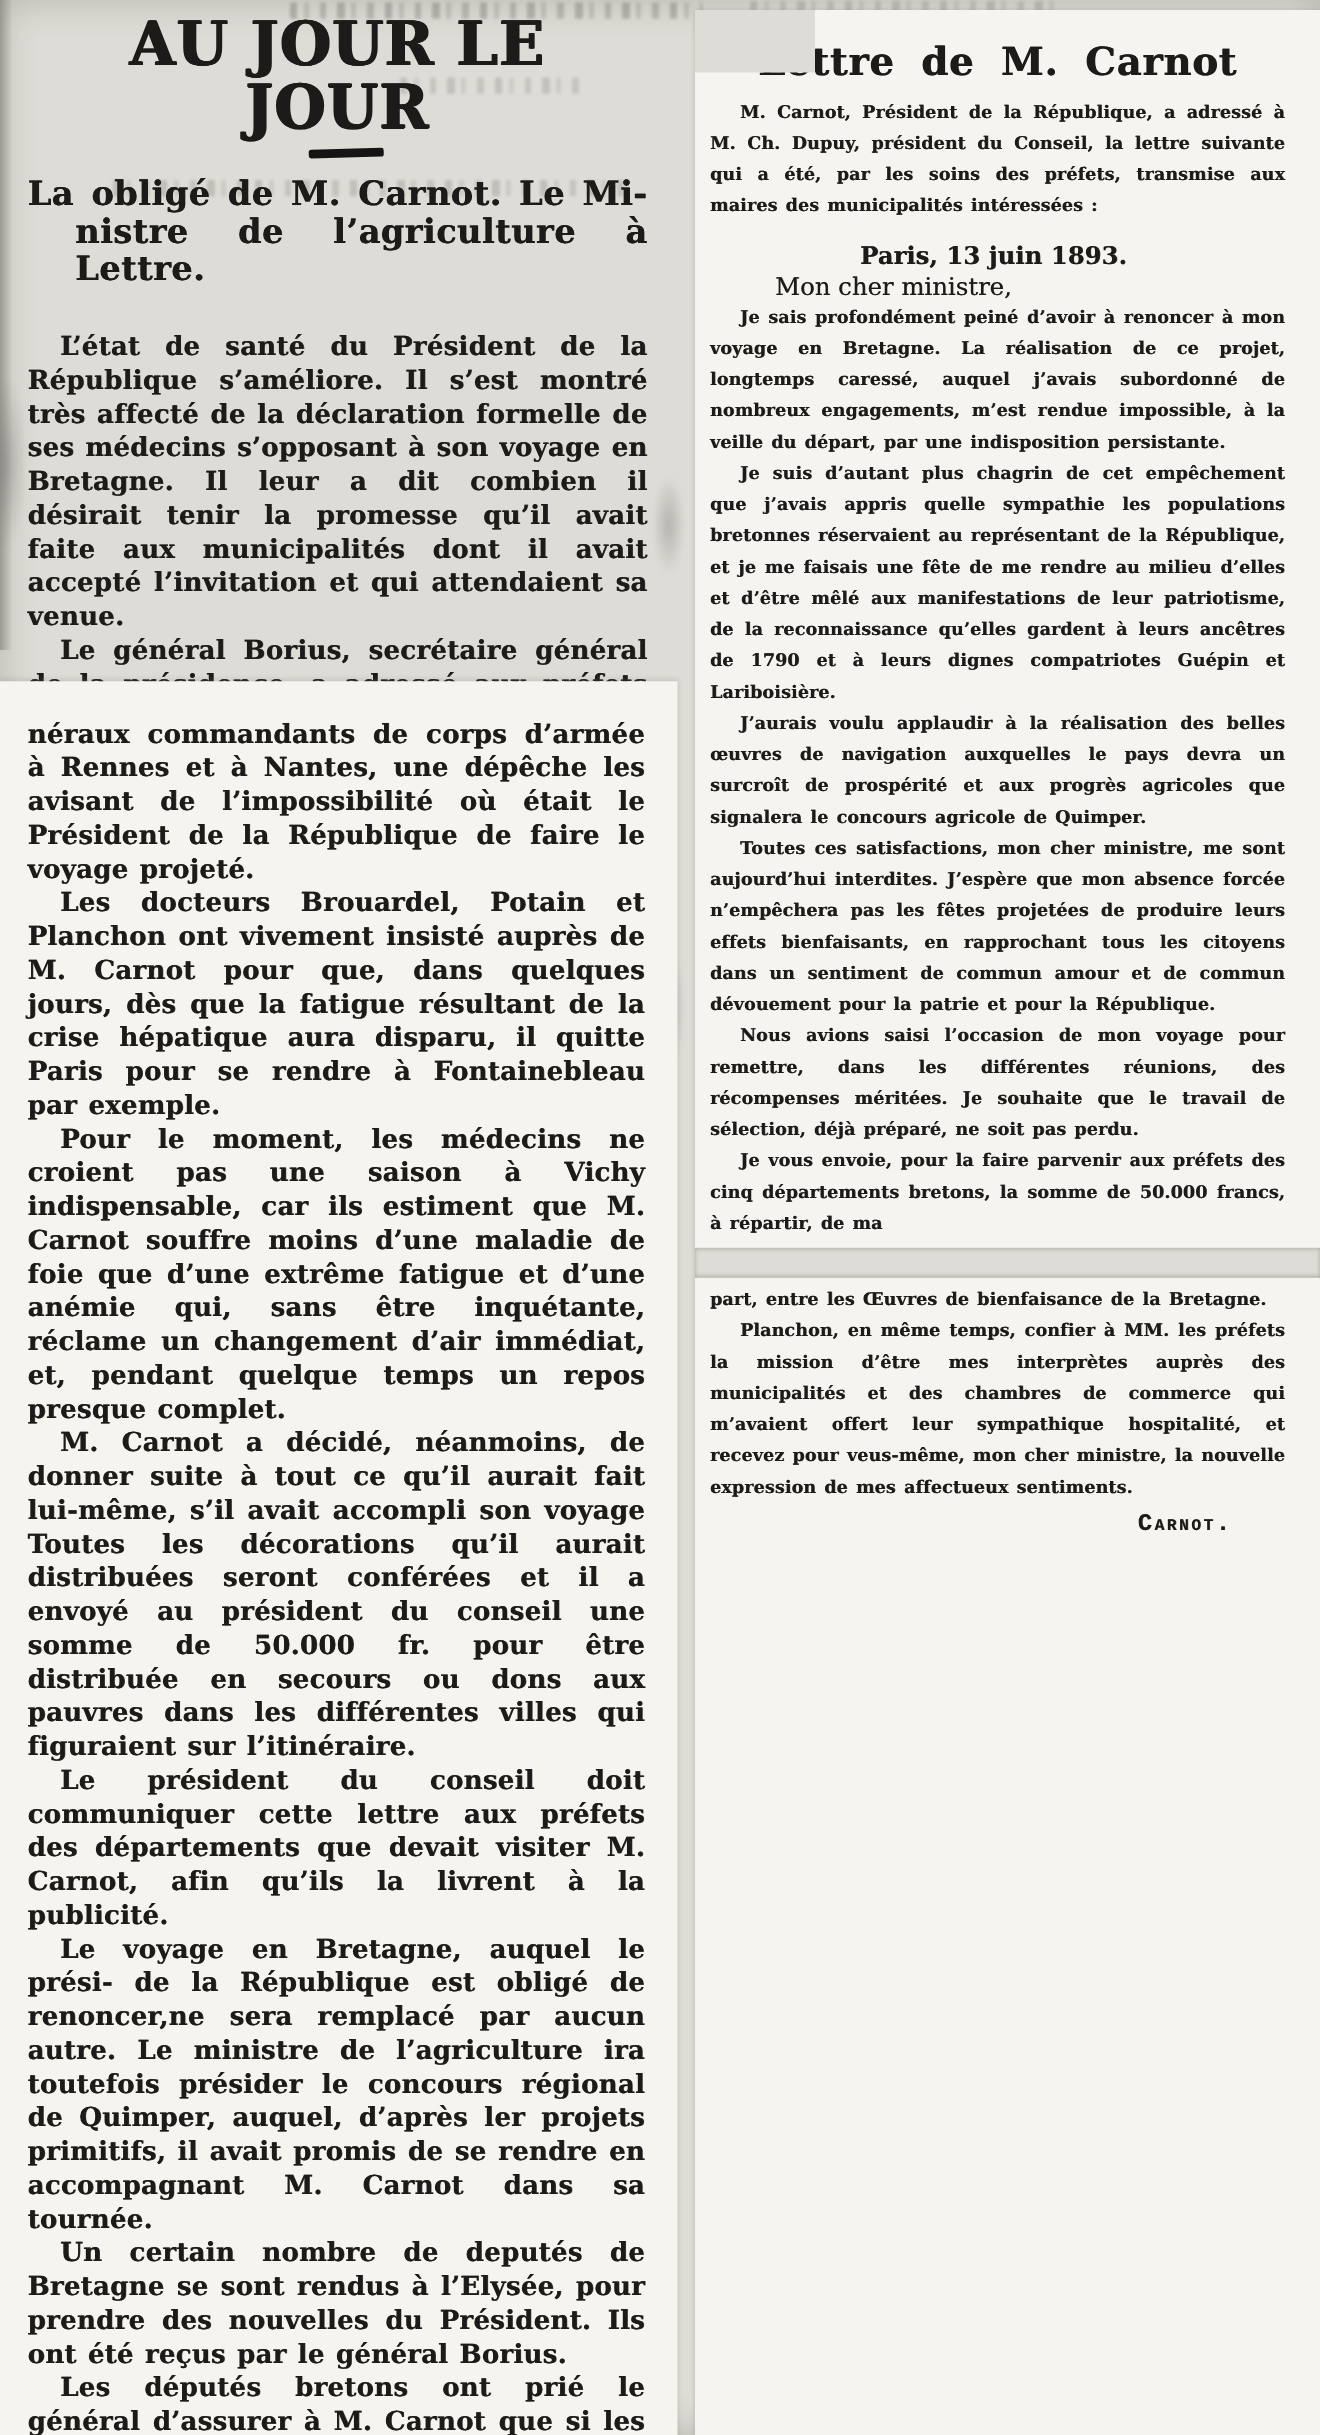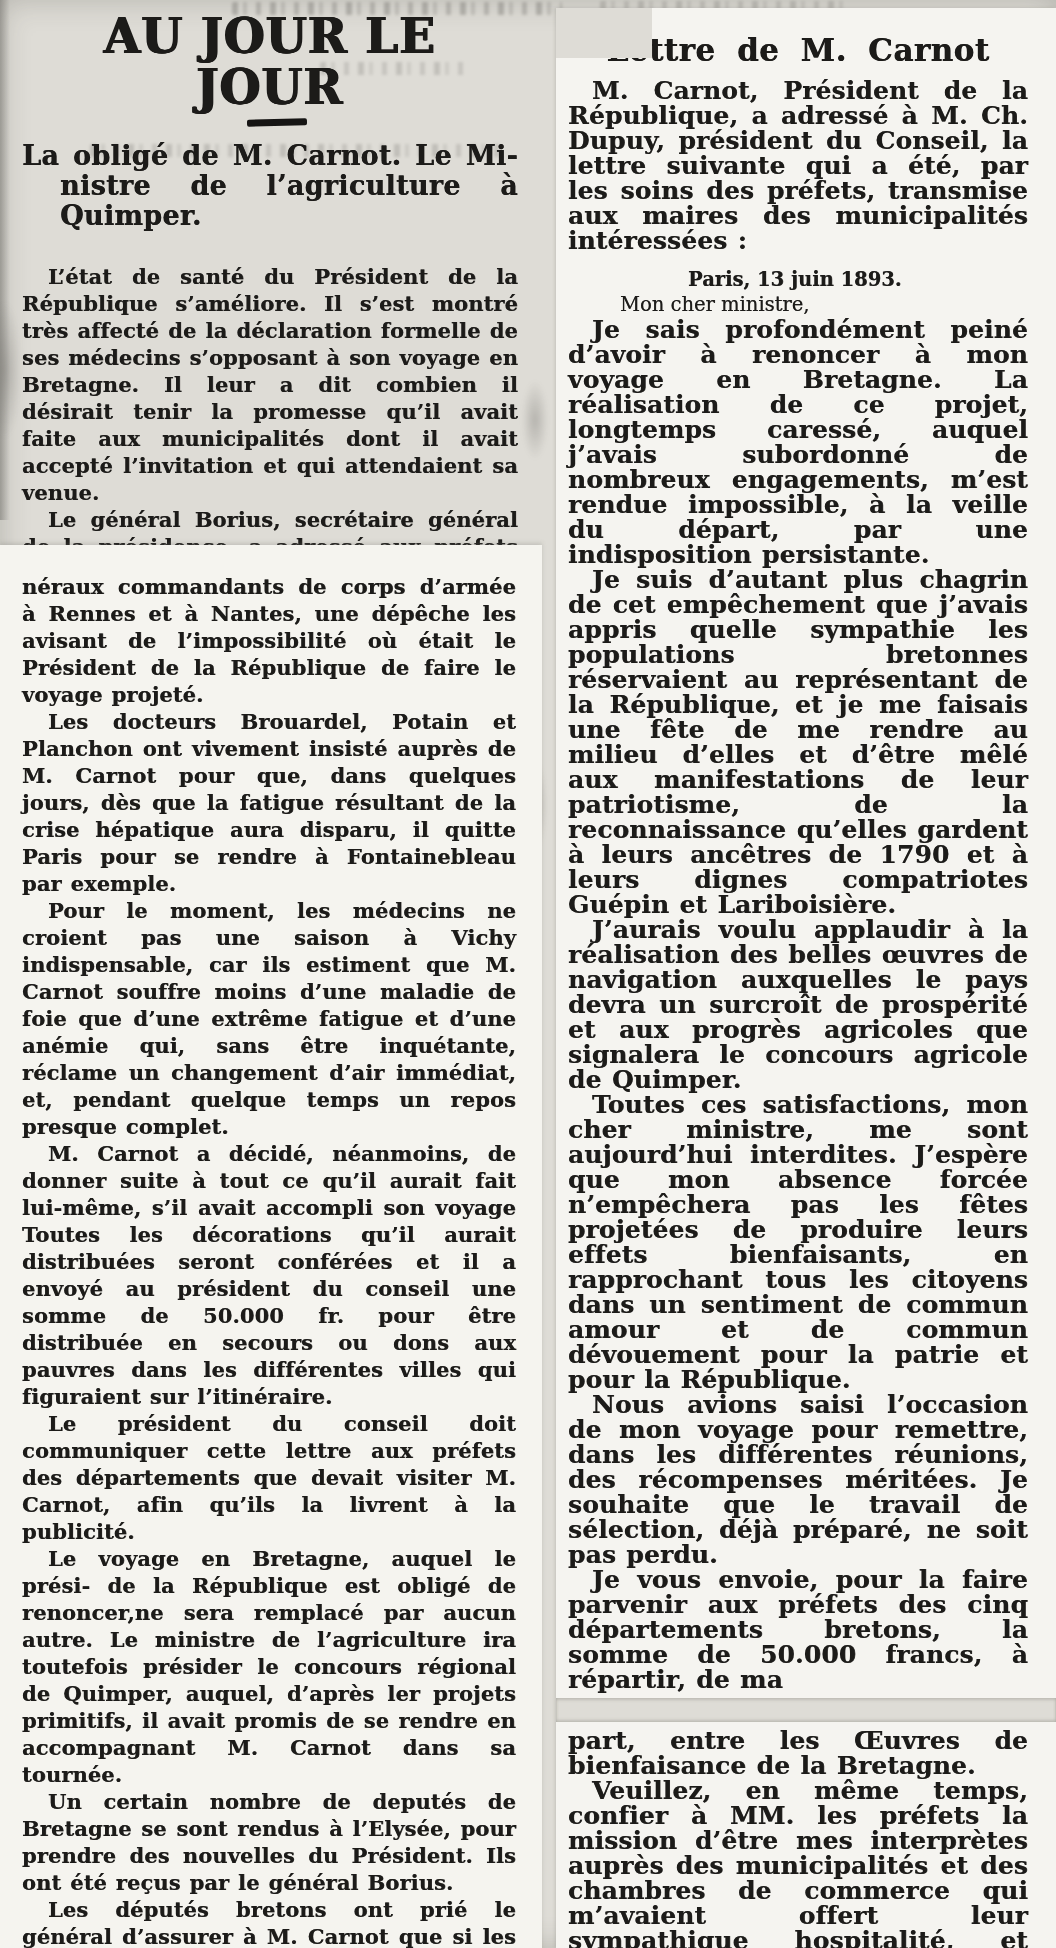--- a/index.html
+++ b/index.html
@@ -43,21 +43,21 @@
     font-size:31px;font-weight:bold;text-align:center;word-spacing:10px;
     margin:14px 0 10px 0;letter-spacing:.5px;
     text-shadow:.5px 0 0 currentColor;
   }
 
   
   .body-l p.para{margin:0;font-size:21px;line-height:27px;font-weight:bold;
     text-align:justify;text-indent:26px;letter-spacing:.1px;word-spacing:1.5px;
     text-shadow:.35px 0 0 rgba(28,27,25,.75);}
   .body-l{margin-top:32px;}
-  .body-r p.para{margin:0;font-size:25px;line-height:25px;font-weight:bold;
+  .body-r p.para{margin:0;font-size:14px;line-height:25px;font-weight:bold;
     text-align:justify;text-indent:24px;letter-spacing:.1px;word-spacing:1.5px;
     text-shadow:.35px 0 0 rgba(28,27,25,.75);}
   .cont > p.para:first-child{text-indent:0;}
   .dateline{font-size:19.5px;line-height:25px;font-weight:bold;text-align:left;
     padding-left:120px;margin:14px 0 0 0;text-shadow:.35px 0 0 rgba(28,27,25,.75);}
   .salutation{font-size:19.5px;line-height:25px;font-weight:normal;margin:0;
     text-indent:52px;text-shadow:.35px 0 0 rgba(28,27,25,.75);}
   .signature{font-size:19px;line-height:25px;font-weight:bold;text-align:right;
     padding-right:42px;margin:4px 0 10px 0;font-variant:small-caps;letter-spacing:2px;
     text-shadow:.35px 0 0 rgba(28,27,25,.75);font-family:Liberation Mono, monospace;}
@@ -98,21 +98,21 @@
   <div class="edge-mark"></div>
 
   <div class="col-left">
 
     <div class="frag-a">
       <h1 class="headline">AU JOUR LE JOUR</h1>
       <div class="rule-dash"></div>
       <div class="subhead">
         <div class="sh-line">La obligé de M. Carnot. Le Mi-</div>
         <div class="sh-line indent">nistre de l’agriculture à</div>
-        <div class="sh-line last">Quimper.</div>
+        <div class="sh-line last">Lettre.</div>
       </div>
       <div class="body-l">
           <p class="para">L’état de santé du Président de la République s’améliore. Il s’est montré très affecté de la déclaration formelle de ses médecins s’opposant à son voyage en Bretagne. Il leur a dit combien il désirait tenir la promesse qu’il avait faite aux municipalités dont il avait accepté l’invitation et qui attendaient sa venue.</p>
           <p class="para">Le général Borius, secrétaire général de la présidence, a adressé aux préfets des cinq départements bretons, aux préfets maritimes de Lorient et de Brest, aux gé-</p>
         </div>
     </div>
 
     <div class="frag-b body-l cont">
         <p class="para">néraux commandants de corps d’armée à Rennes et à Nantes, une dépêche les avisant de l’impossibilité où était le Président de la République de faire le voyage projeté.</p>
         <p class="para">Les docteurs Brouardel, Potain et Planchon ont vivement insisté auprès de M. Carnot pour que, dans quelques jours, dès que la fatigue résultant de la crise hépatique aura disparu, il quitte Paris pour se rendre à Fontainebleau par exemple.</p>
@@ -144,21 +144,21 @@
         <p class="para">J’aurais voulu applaudir à la réalisation des belles œuvres de navigation auxquelles le pays devra un surcroît de prospérité et aux progrès agricoles que signalera le concours agricole de Quimper.</p>
         <p class="para">Toutes ces satisfactions, mon cher ministre, me sont aujourd’hui interdites. J’espère que mon absence forcée n’empêchera pas les fêtes projetées de produire leurs effets bienfaisants, en rapprochant tous les citoyens dans un sentiment de commun amour et de commun dévouement pour la patrie et pour la République.</p>
         <p class="para">Nous avions saisi l’occasion de mon voyage pour remettre, dans les différentes réunions, des récompenses méritées. Je souhaite que le travail de sélection, déjà préparé, ne soit pas perdu.</p>
         <p class="para">Je vous envoie, pour la faire parvenir aux préfets des cinq départements bretons, la somme de 50.000 francs, à répartir, de ma</p>
       </div>
 
     <div class="seam"></div>
 
     <div class="body-r cont">
         <p class="para">part, entre les Œuvres de bienfaisance de la Bretagne.</p>
-        <p class="para">Veuillez, en même temps, confier à MM. les préfets la mission d’être mes interprètes auprès des municipalités et des chambres de commerce qui m’avaient offert leur sympathique hospitalité, et recevez pour veus-même, mon cher ministre, la nouvelle expression de mes affectueux sentiments.</p>
+        <p class="para">Planchon, en même temps, confier à MM. les préfets la mission d’être mes interprètes auprès des municipalités et des chambres de commerce qui m’avaient offert leur sympathique hospitalité, et recevez pour veus-même, mon cher ministre, la nouvelle expression de mes affectueux sentiments.</p>
       </div>
 
     <p class="signature">Carnot.</p>
 
     <div class="gap-sm"></div>
 
   </div>
 
 </div>
 

